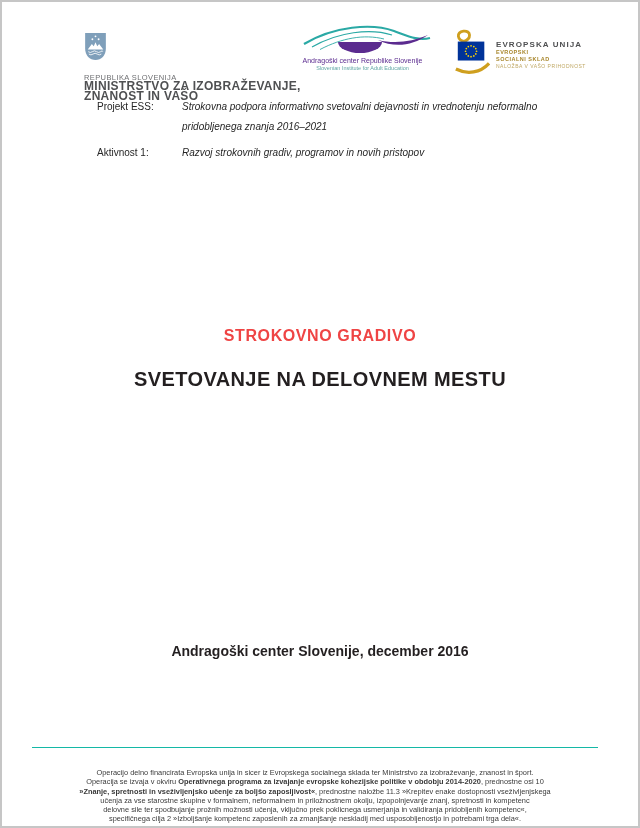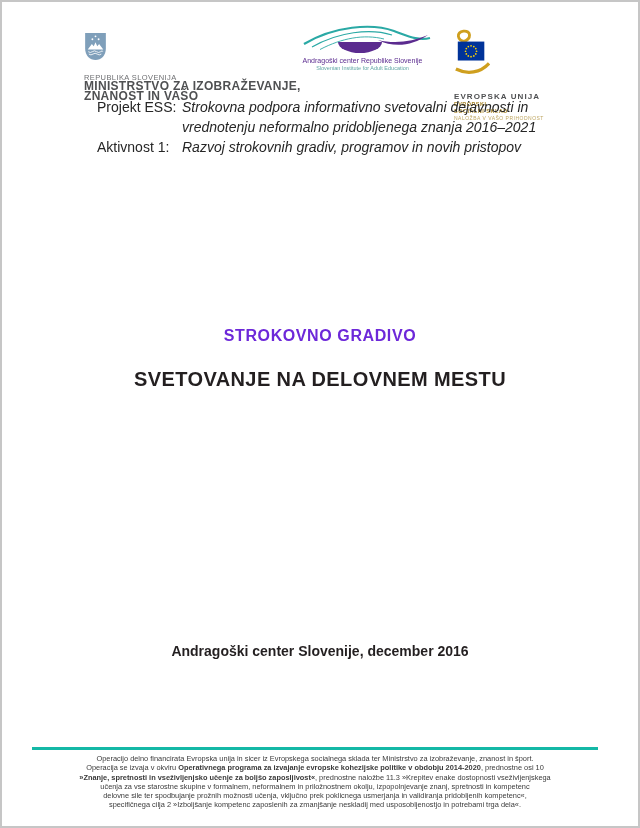--- a/index.html
+++ b/index.html
@@ -14,39 +14,39 @@
     overflow:hidden;
   }
   
   .ministry{position:absolute;left:82px;top:30px;display:flex;gap:9px;align-items:flex-start;flex-direction:column;}
   .ministry .txt{padding-top:3px;}
   .ministry .l1{font-size:7.5px;letter-spacing:0.4px;color:#6e6f72;line-height:9px;}
   .ministry .l2,.ministry .l3{font-size:12px;font-weight:bold;letter-spacing:0.3px;color:#4f5052;line-height:9.5px;}
   .acs{position:absolute;left:288px;top:20px;width:145px;text-align:center;}
   .acs .name{font-size:7px;color:#5b2b8f;line-height:8px;margin-top:1px;}
   .acs .sub{font-size:5.5px;color:#63a8a6;line-height:7px;}
-  .eu{position:absolute;left:452px;top:27px;display:flex;gap:6px;align-items:flex-start;flex-direction:column;}
+  .eu{position:absolute;left:452px;top:27px;display:flex;gap:6px;align-items:flex-start;}
   .eu .txt{padding-top:11px;}
   .eu .l1{font-size:8px;font-weight:bold;letter-spacing:1.1px;color:#4f5052;line-height:9px;}
   .eu .l2,.eu .l3{font-size:5.5px;font-weight:bold;letter-spacing:0.5px;color:#a8862c;line-height:6.5px;}
   .eu .l4{font-size:5px;letter-spacing:0.5px;color:#bfa763;line-height:7px;margin-top:1px;}
   
-  .project{position:absolute;left:95px;top:95px;font-size:14px;line-height:20px;}
+  .project{position:absolute;left:95px;top:95px;font-size:10px;line-height:20px;}
   .prow{display:flex;}
-  .prow + .prow{margin-top:0;}
+  .prow + .prow{margin-top:6px;}
   .plabel{width:85px;flex:none;}
   .ptext{width:392px;font-style:italic;}
   
   .center{position:absolute;left:0;right:0;text-align:center;}
-  .kicker{top:325px;font-size:16px;font-weight:bold;letter-spacing:0.6px;color:#6d28d9;}
+  .kicker{top:325px;font-size:16px;font-weight:bold;letter-spacing:0.6px;color:#ef4444;}
   .maintitle{top:366px;font-size:20px;font-weight:bold;letter-spacing:0.4px;color:#231f20;}
   .note{top:423px;font-size:13px;color:#262626;}
   .imprint{top:641px;font-size:14px;font-weight:bold;color:#231f20;}
   
-  .footer{position:absolute;left:30px;right:40px;top:745px;border-top:3px solid #14b8a6;padding-top:4px;}
+  .footer{position:absolute;left:30px;right:40px;top:745px;border-top:1px solid #14b8a6;padding-top:20px;}
   .fline{font-size:7.4px;line-height:9.3px;text-align:center;color:#3a3a3a;white-space:nowrap;}
   .fline b{font-weight:bold;}
   svg{display:block;}
 </style>
 </head>
 <body>
 
 <div class="page">
 
   <div class="ministry">

